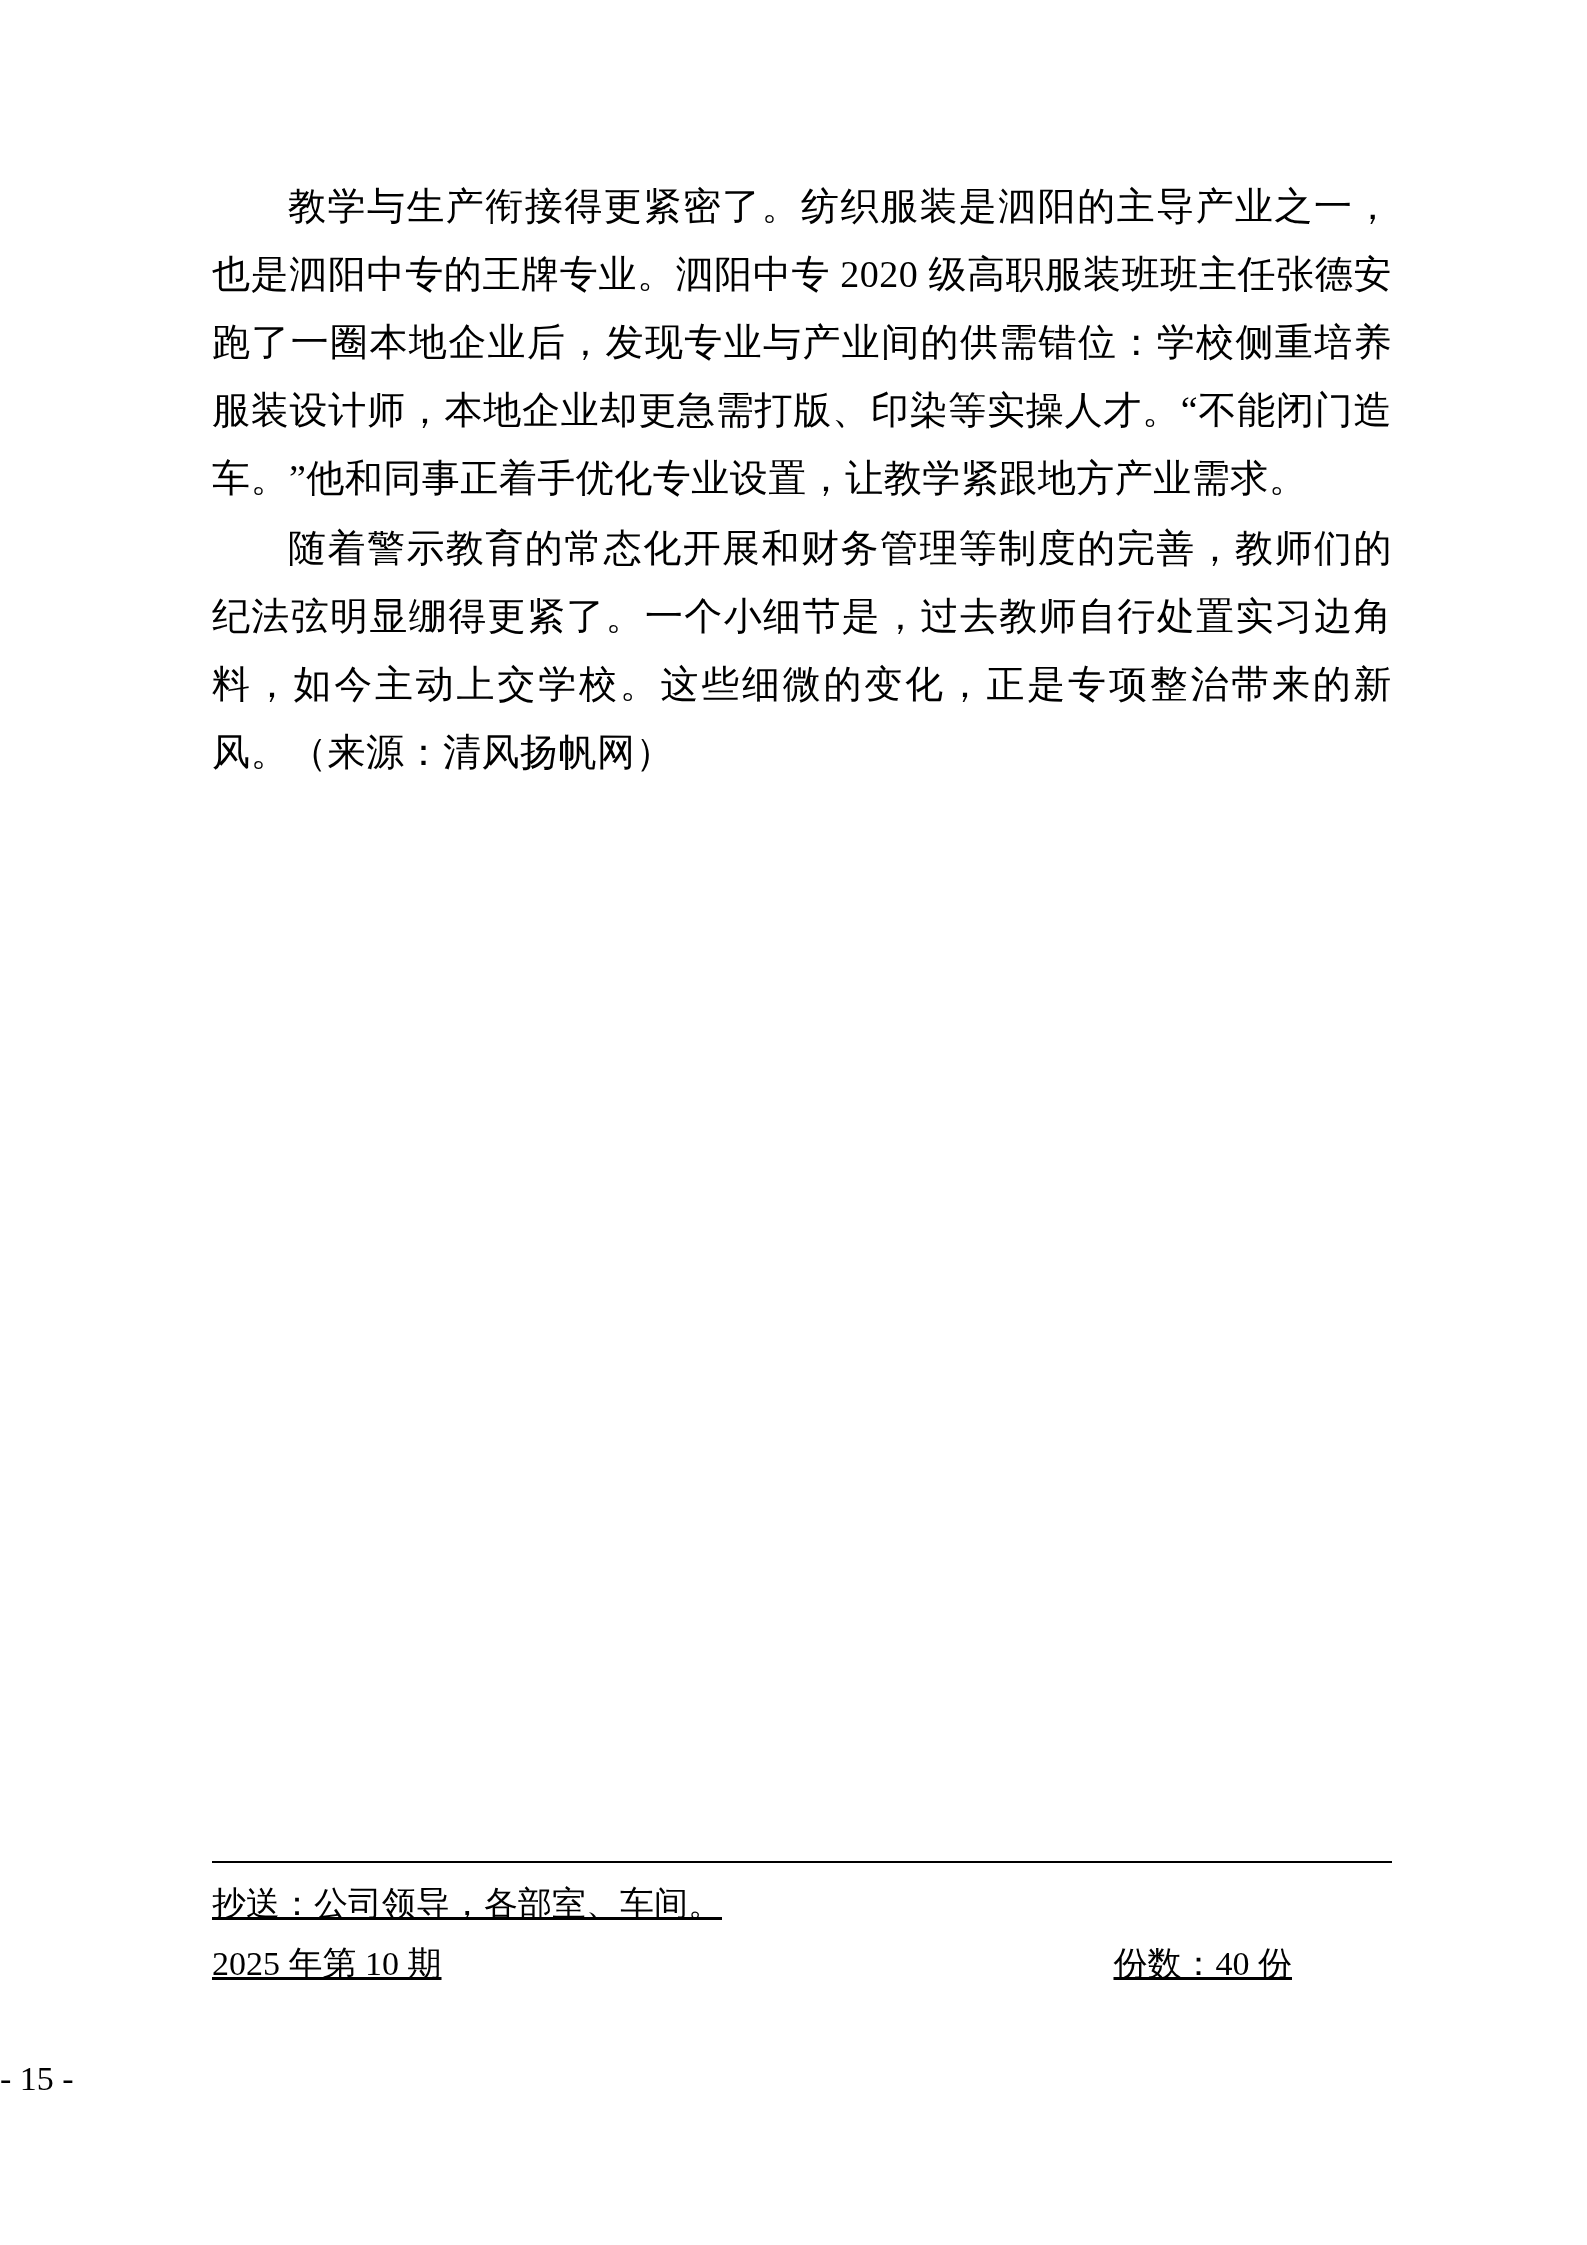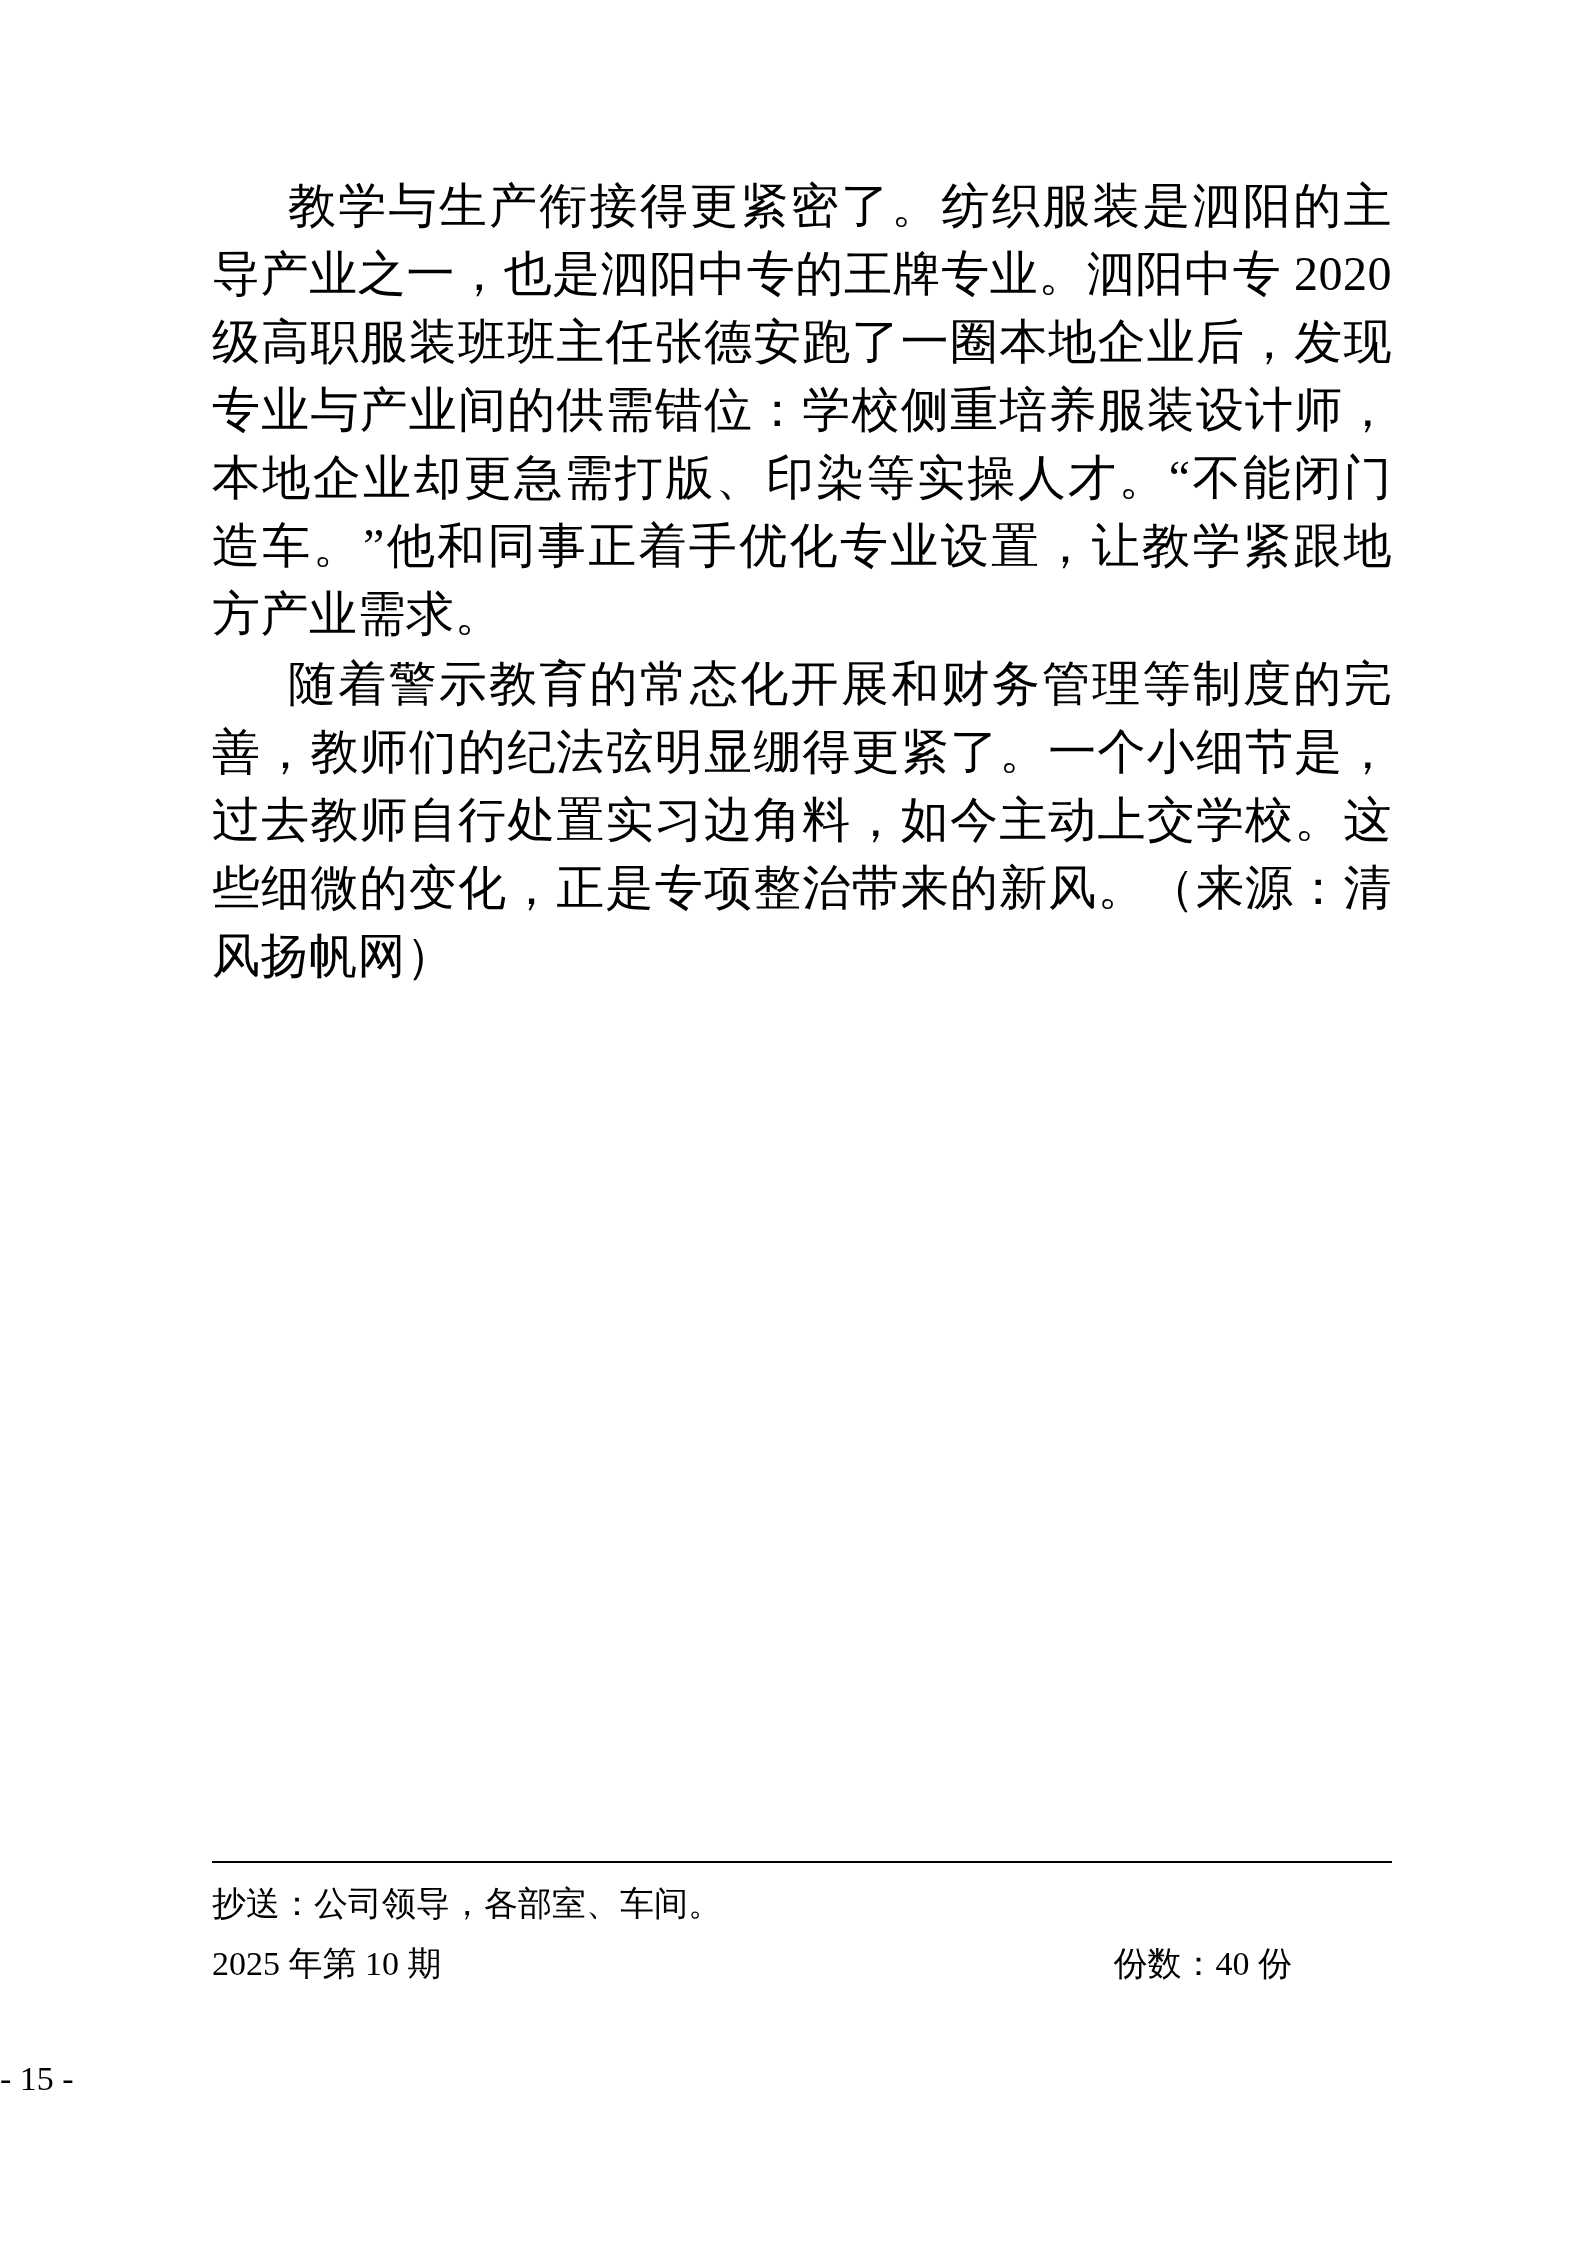--- a/index.html
+++ b/index.html
@@ -19,36 +19,37 @@
     box-sizing: border-box;
     overflow: hidden;
   }
   .content {
     position: absolute;
     left: 212px;
     top: 172px;
     width: 1180px;
   }
   .para {
-    font-size: 48px;
+    font-size: 38px;
     line-height: 68px;
     letter-spacing: 0.5px;
     text-align: justify;
     text-justify: inter-ideograph;
     text-indent: 76px;
     margin: 0 0 0 0;
     word-break: break-all;
   }
   .para + .para {
     margin-top: 2px;
   }
   .footer {
     position: absolute;
     left: 212px;
     width: 1180px;
+    text-decoration: underline;
   }
   .footer-rule {
     position: absolute;
     left: 212px;
     width: 1180px;
     height: 0;
     border-top: 2px solid #000000;
     top: 1861px;
   }
   .footer-line1 {

